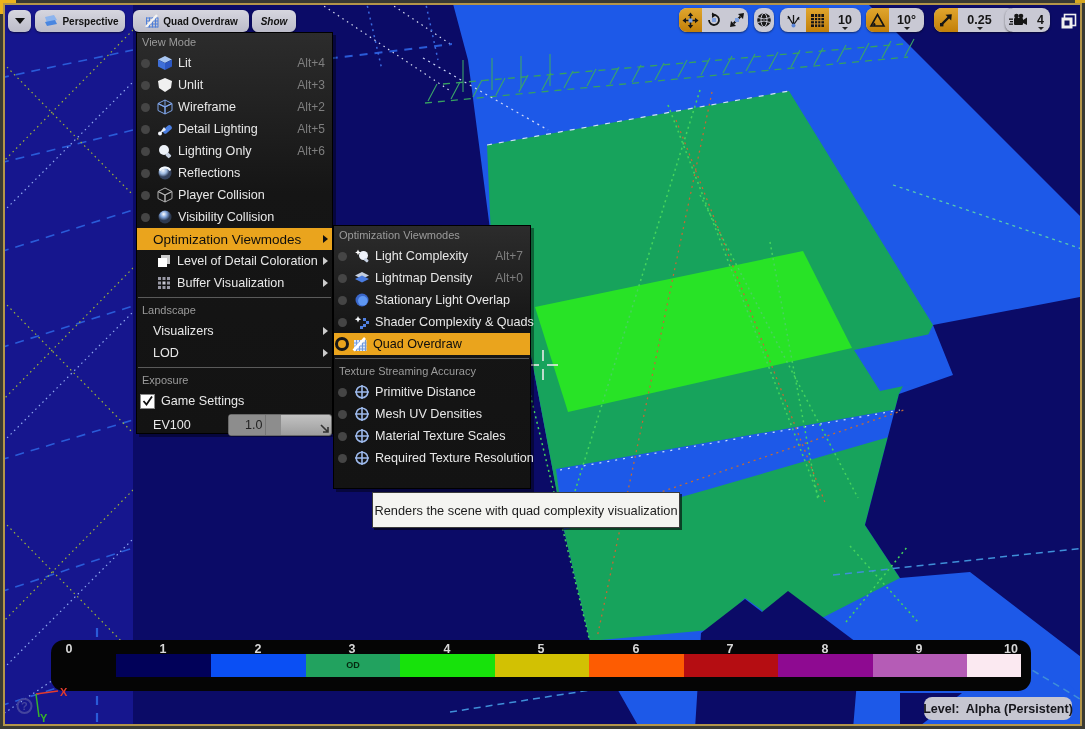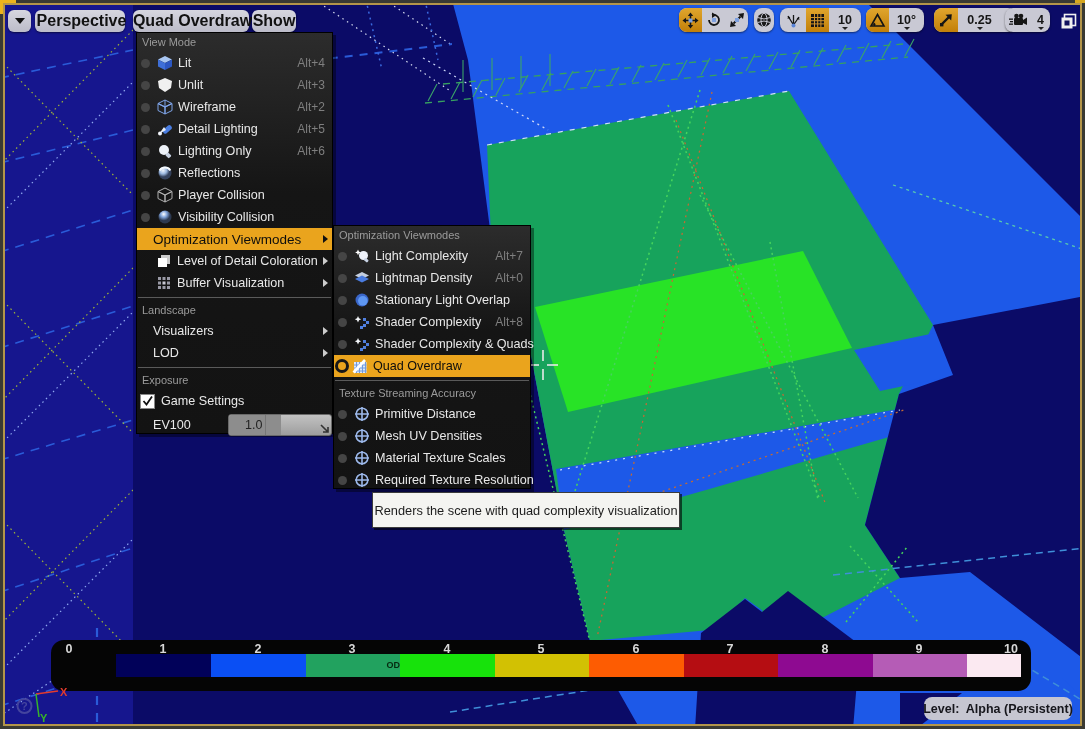--- a/index.html
+++ b/index.html
@@ -3,21 +3,21 @@
 <meta charset="utf-8">
 <style>
   html,body{margin:0;padding:0;background:#222;}
   #root{position:relative;width:1085px;height:729px;overflow:hidden;
         font-family:"Liberation Sans",sans-serif;background:#0b0b67;}
   .frame{position:absolute;inset:0;border:3px solid #3a3a33;
          box-shadow:inset 0 0 0 2px #b3954a;z-index:90;pointer-events:none;}
   
   .tbtn{position:absolute;top:10px;height:22px;border-radius:6px;
         background:linear-gradient(#d6d6df,#bcbcc9);color:#111;
-        font-weight:bold;font-size:16px;display:flex;align-items:center;
+        font-weight:bold;font-size:10px;display:flex;align-items:center;
         justify-content:center;z-index:20;box-shadow:0 1px 2px rgba(0,0,0,.5);
         white-space:nowrap;}
   
   .rgrp{position:absolute;top:8px;height:24px;border-radius:8px;overflow:hidden;
         background:#c9c9d4;display:flex;z-index:20;box-shadow:0 1px 2px rgba(0,0,0,.5);}
   .seg{height:24px;display:flex;align-items:center;justify-content:center;
        font-weight:bold;font-size:12.5px;color:#161616;position:relative;}
   .seg.or{background:linear-gradient(#e0a62e,#c27f08);}
   .caret{position:absolute;bottom:2px;left:50%;margin-left:-3px;width:0;height:0;
          border-left:3px solid transparent;border-right:3px solid transparent;
@@ -191,21 +191,21 @@
         <polygon points="4,3 13,1 16,6 6,9" fill="#8cb4ee"></polygon>
         <polygon points="4,8 14,6 16,10 6,12" fill="#4a86e0"></polygon>
       </svg>Perspective</div>
   <div class="tbtn" style="left:133px;width:116px;">
     <svg width="16" height="16" style="margin-right:3px;">
         <g stroke="#4f7fd8" stroke-width="1">
           <path d="M2 5 H14 M2 8 H14 M2 11 H14 M2 14 H14 M2.5 4.5 V14.5 M5.5 4.5 V14.5 M8.5 4.5 V14.5 M11.5 4.5 V14.5 M14 4.5 V14.5"></path>
         </g>
         <path d="M2 14 L13 2" stroke="#f4f4f4" stroke-width="2.4"></path>
       </svg>Quad Overdraw</div>
-  <div class="tbtn" style="left:252px;width:44px;">Show</div>
+  <div class="tbtn" style="left:252px;width:44px;font-style:italic;">Show</div>
 
   <div class="rgrp" style="left:679px;width:69px;">
     <div class="seg or" style="width:23px;">
       <svg width="17" height="17">
           <g stroke="#151515" stroke-width="1.6">
             <path d="M8.5 3 V14 M3 8.5 H14"></path>
           </g>
           <g fill="#151515">
             <polygon points="8.5,0.5 5.8,4 11.2,4"></polygon>
             <polygon points="8.5,16.5 5.8,13 11.2,13"></polygon>
@@ -507,36 +507,20 @@
       </div>
     <div class="mrow">
         <span class="radio"></span>
         <span class="ic">
       <svg width="16" height="16">
             <circle cx="8" cy="8" r="6.5" fill="#3a66c8"></circle>
             <circle cx="8.8" cy="8.8" r="4.8" fill="#5e97f2"></circle>
           </svg>
       </span>
         <span class="lbl">Stationary Light Overlap</span>
-      </div>
-    <div class="mrow">
-        <span class="radio"></span>
-        <span class="ic">
-      <svg width="16" height="16">
-            <path d="M4 2 l1 2.2 2.2 1 -2.2 1 -1 2.2 -1-2.2 -2.2-1 2.2-1 Z" fill="#f4f6fa"></path>
-            <g fill="#4f7fe0">
-              <rect x="9" y="4" width="3" height="3"></rect>
-              <rect x="12" y="7" width="3" height="3"></rect>
-              <rect x="9" y="10" width="3" height="3"></rect>
-              <rect x="6" y="12" width="3" height="3"></rect>
-            </g>
-          </svg>
-      </span>
-        <span class="lbl">Shader Complexity</span>
-        <span class="alt">Alt+8</span>
       </div>
     <div class="mrow">
         <span class="radio"></span>
         <span class="ic">
       <svg width="16" height="16">
             <path d="M4 2 l1 2.2 2.2 1 -2.2 1 -1 2.2 -1-2.2 -2.2-1 2.2-1 Z" fill="#f4f6fa"></path>
             <g fill="#4f7fe0">
               <rect x="9" y="4" width="3" height="3"></rect>
               <rect x="12" y="7" width="3" height="3"></rect>
               <rect x="9" y="10" width="3" height="3"></rect>
@@ -619,21 +603,21 @@
     <div class="lnum" style="left:386px;">4</div>
     <div class="lnum" style="left:480px;">5</div>
     <div class="lnum" style="left:575px;">6</div>
     <div class="lnum" style="left:669px;">7</div>
     <div class="lnum" style="left:764px;">8</div>
     <div class="lnum" style="left:858px;">9</div>
     <div class="lnum" style="left:950px;">10</div>
     <div class="lseg" style="left:65px;width:95px;background:#010159;"></div>
     <div class="lseg" style="left:160px;width:95px;background:#0a4ff4;"></div>
     <div class="lseg" style="left:255px;width:94px;background:#22a25f;color:#06290f;
-         font-size:9px;font-weight:bold;text-align:right;line-height:23px;">OD</div>
+         font-size:9px;font-weight:bold;text-align:center;line-height:23px;">OD</div>
     <div class="lseg" style="left:349px;width:95px;background:#17e20b;"></div>
     <div class="lseg" style="left:444px;width:94px;background:#d2c103;"></div>
     <div class="lseg" style="left:538px;width:95px;background:#fd5c02;"></div>
     <div class="lseg" style="left:633px;width:94px;background:#b50d12;"></div>
     <div class="lseg" style="left:727px;width:95px;background:#8e0a91;"></div>
     <div class="lseg" style="left:822px;width:94px;background:#b55cb6;"></div>
     <div class="lseg" style="left:916px;width:54px;background:#fbe9f1;"></div>
   </div>
   <div id="levlab">Level:&nbsp; Alpha (Persistent)</div>
   <svg width="90" height="60" style="position:absolute;left:0;top:669px;z-index:60;" font-family="Liberation Sans, sans-serif" font-size="11" font-weight="bold">

